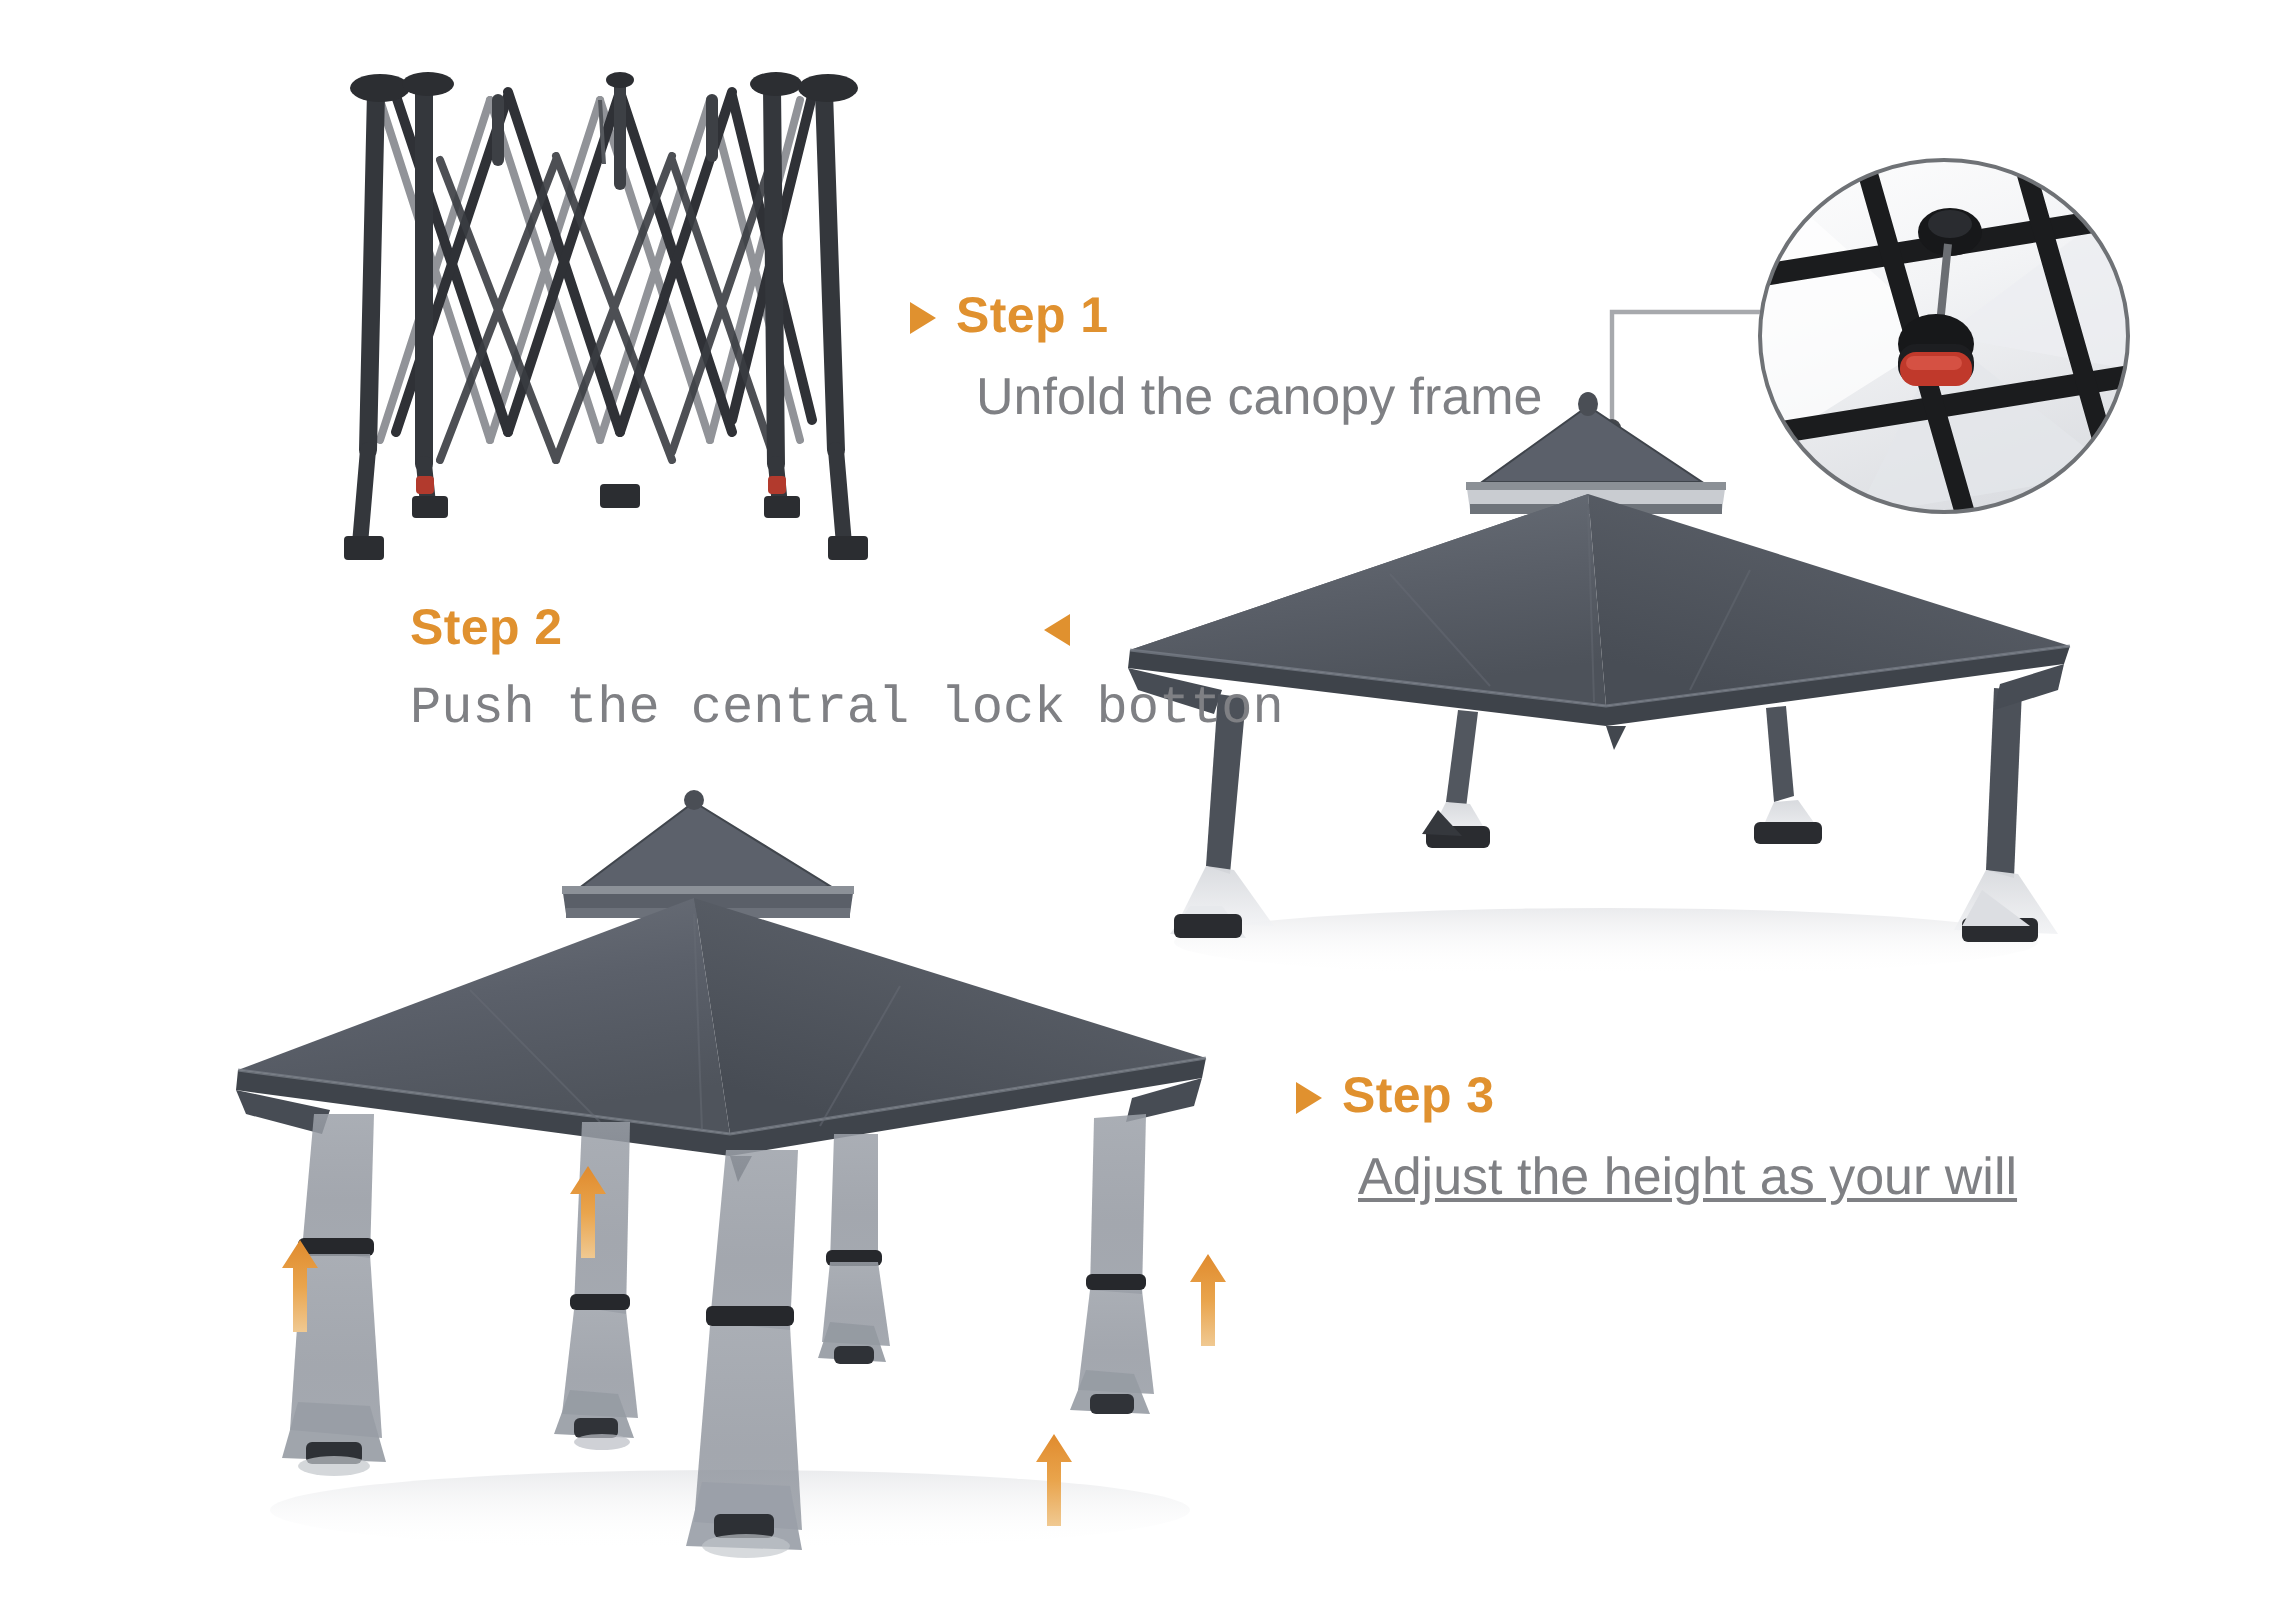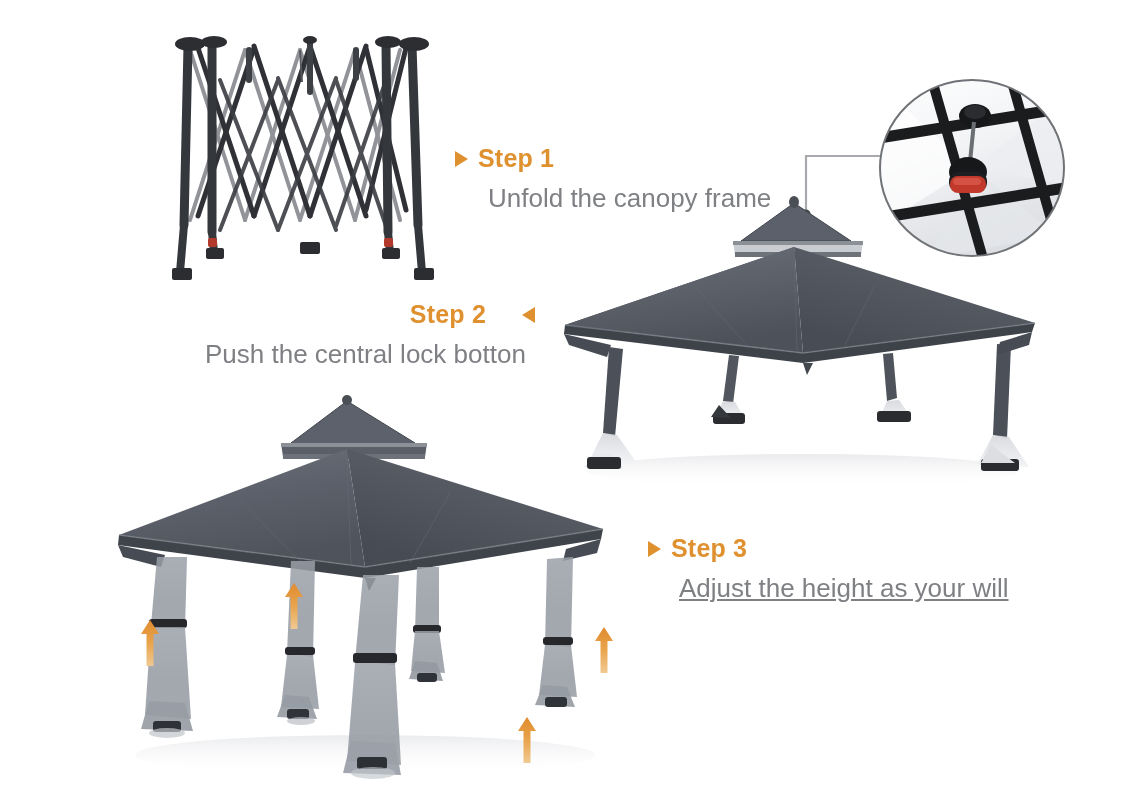--- a/index.html
+++ b/index.html
@@ -29,22 +29,22 @@
     border-top:8px solid transparent;border-bottom:8px solid transparent;
     display:block;
   }
   .step-desc{
     font-size:26px;color:#7f8084;white-space:nowrap;
     margin-top:10px;
   }
   #s1{left:455px;top:112px;margin-top:32px;}
   #s1 .step-desc{margin-left:33px;}
   #s2{left:205px;top:300px;width:330px;text-align:right;}
-  #s2 .step-head{justify-content:flex-start;gap:36px;}
-  #s2 .step-desc{text-align:left;margin-left:0;}
+  #s2 .step-head{justify-content:space-between;gap:36px;}
+  #s2 .step-desc{text-align:left;margin-left:0;font-family:Liberation Mono, monospace;}
   #s3{left:648px;top:534px;}
   #s3 .step-desc{margin-left:31px;text-decoration:underline;}
 
   
   .art{position:absolute;}
   svg{display:block;overflow:visible;}
 
   
   #frame-art{left:150px;top:20px;width:290px;height:265px;}
 

